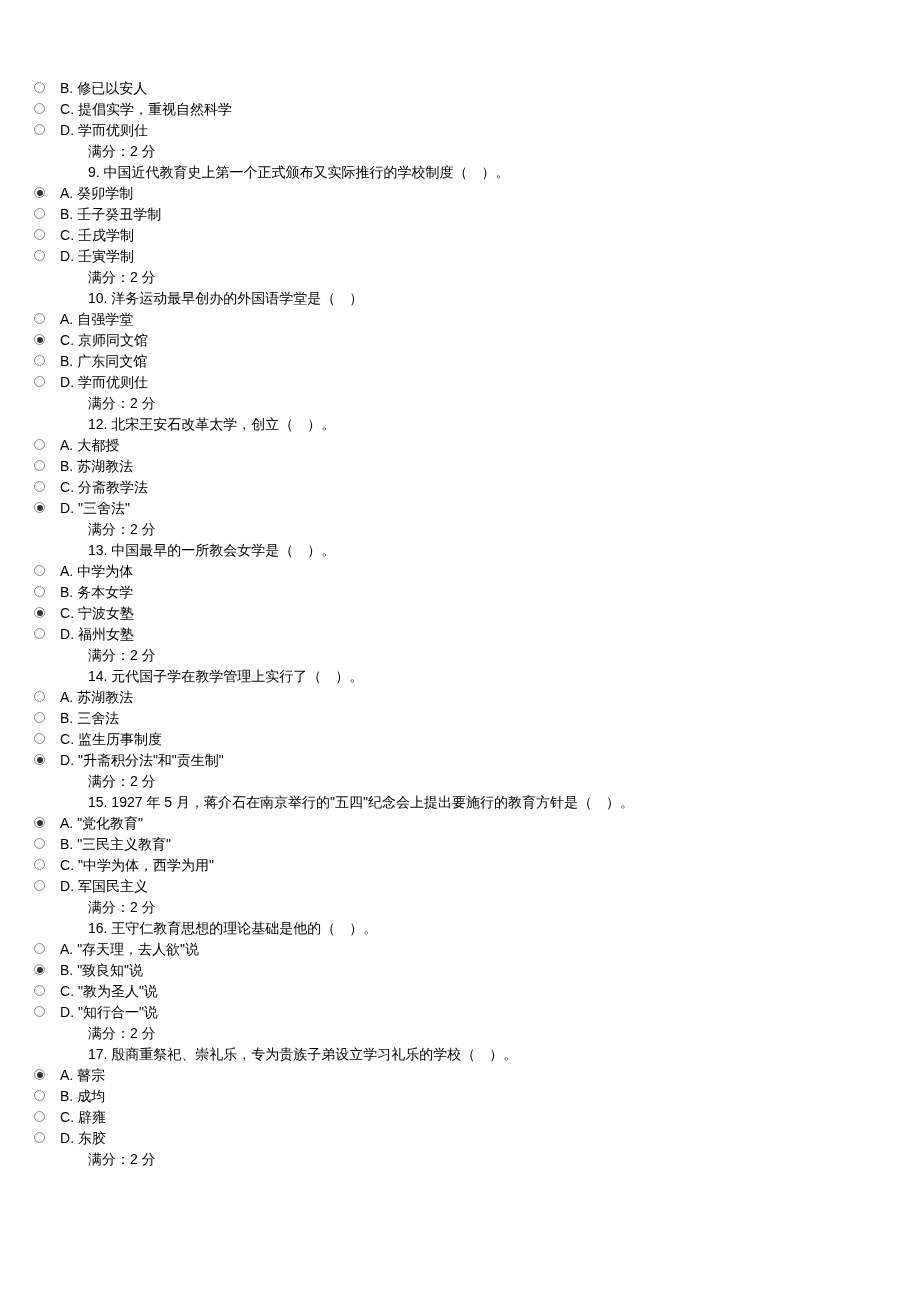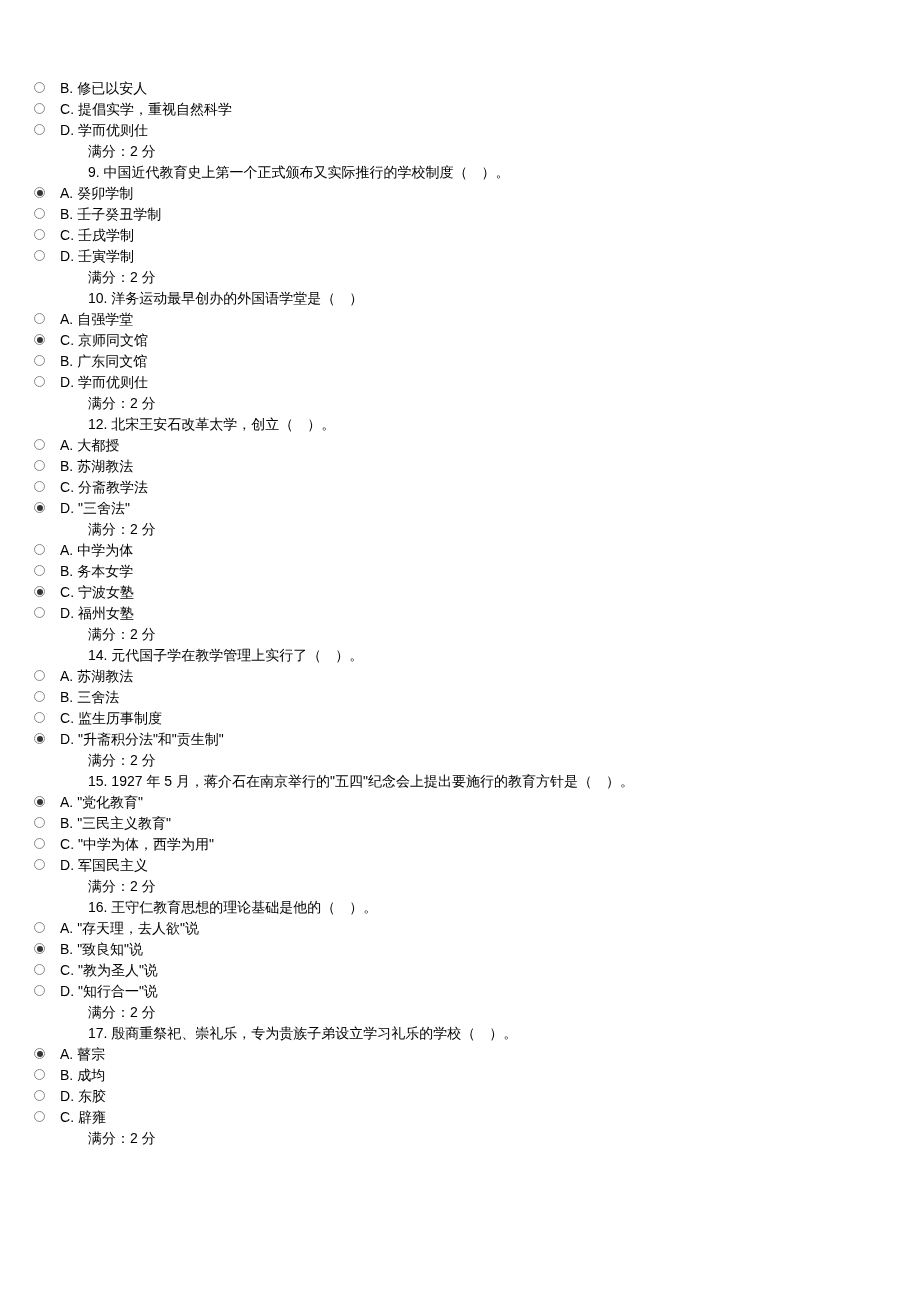--- a/index.html
+++ b/index.html
@@ -176,20 +176,24 @@
       <div class="radio-col">
         <div class="radio selected"></div>
       </div>
       <div class="text-col"><span>D</span><span>. </span><span>"三舍法"</span></div>
     </div>
     <div class="row">
       <div class="radio-col"></div>
       <div class="text-col indent1"><span>满分：2 分</span></div>
     </div>
     <div class="row">
+      <div class="radio-col"></div>
+      <div class="text-col indent2"><span>13</span><span>.  </span><span>中国最早的一所教会女学是（　）。</span></div>
+    </div>
+    <div class="row">
       <div class="radio-col">
         <div class="radio"></div>
       </div>
       <div class="text-col"><span>A</span><span>. </span><span>中学为体</span></div>
     </div>
     <div class="row">
       <div class="radio-col">
         <div class="radio"></div>
       </div>
       <div class="text-col"><span>B</span><span>. </span><span>务本女学</span></div>
@@ -319,25 +323,25 @@
     <div class="row">
       <div class="radio-col">
         <div class="radio"></div>
       </div>
       <div class="text-col"><span>B</span><span>. </span><span>成均</span></div>
     </div>
     <div class="row">
       <div class="radio-col">
         <div class="radio"></div>
       </div>
+      <div class="text-col"><span>C</span><span>. </span><span>辟雍</span></div>
+    </div>
+    <div class="row">
+      <div class="radio-col">
+        <div class="radio"></div>
+      </div>
       <div class="text-col"><span>D</span><span>. </span><span>东胶</span></div>
-    </div>
-    <div class="row">
-      <div class="radio-col">
-        <div class="radio"></div>
-      </div>
-      <div class="text-col"><span>C</span><span>. </span><span>辟雍</span></div>
     </div>
     <div class="row">
       <div class="radio-col"></div>
       <div class="text-col indent1"><span>满分：2 分</span></div>
     </div>
   </div>
 
 </body></html>

